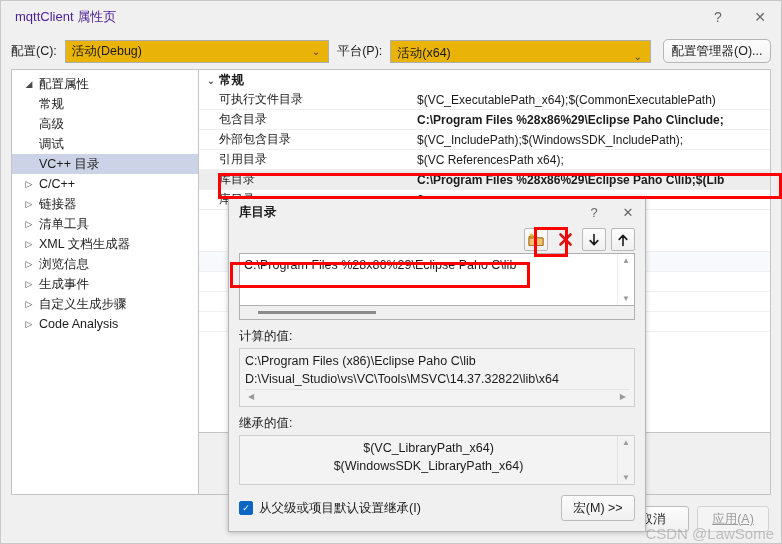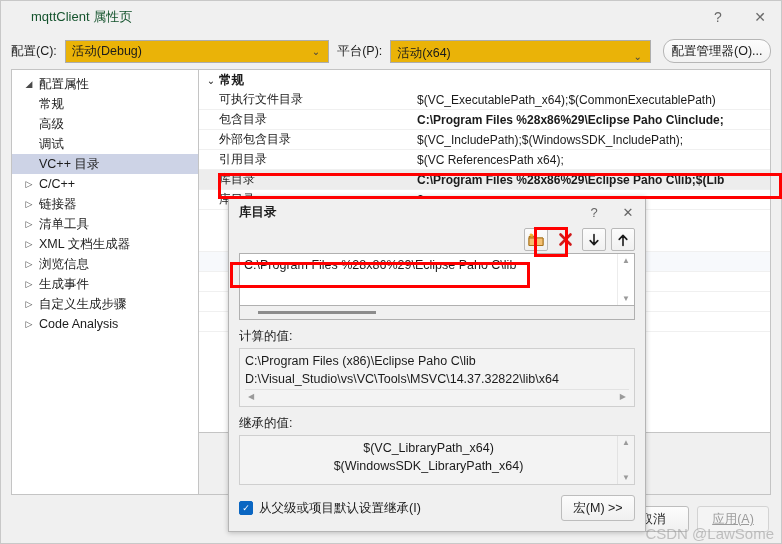--- a/index.html
+++ b/index.html
@@ -24,23 +24,23 @@
   }
 
   
   #titlebar {
     height: 32px; flex: 0 0 32px;
     display: flex; align-items: center;
     background: #f0f0f0;
     position: relative;
   }
   #titlebar .title {
-    margin-left: 30px;
+    margin-left: 14px;
     font-size: 13px;
-    color: #14532d;
+    color: #4c1d95;
   }
   .winbtns { position: absolute; right: 0; top: 0; height: 32px; display: flex; }
   .winbtn {
     width: 42px; height: 32px;
     display: flex; align-items: center; justify-content: center;
     color: #6a6a6a; font-size: 14px;
     cursor: default;
   }
 
   
@@ -61,21 +61,21 @@
     position: relative;
   }
   .combo .val { flex: 1; overflow: hidden; white-space: nowrap; }
   .combo .chev { color: #444; font-size: 10px; padding-right: 4px; }
   #combo-config { width: 296px; }
   #combo-platform { width: 292px; align-items: flex-end; }
   .pushbtn {
     height: 24px;
     background: linear-gradient(#fdfdfd,#f2f2f2);
     border: 1px solid #b6b6b6;
-    border-radius: 11px;
+    border-radius: 5px;
     font-size: 12.5px;
     display: flex; align-items: center; justify-content: center;
     padding: 0 8px;
     white-space: nowrap;
   }
   #btn-configmgr { width: 108px; margin-left: 4px; }
 
   
   #bodysplit {
     flex: 1 1 auto;

